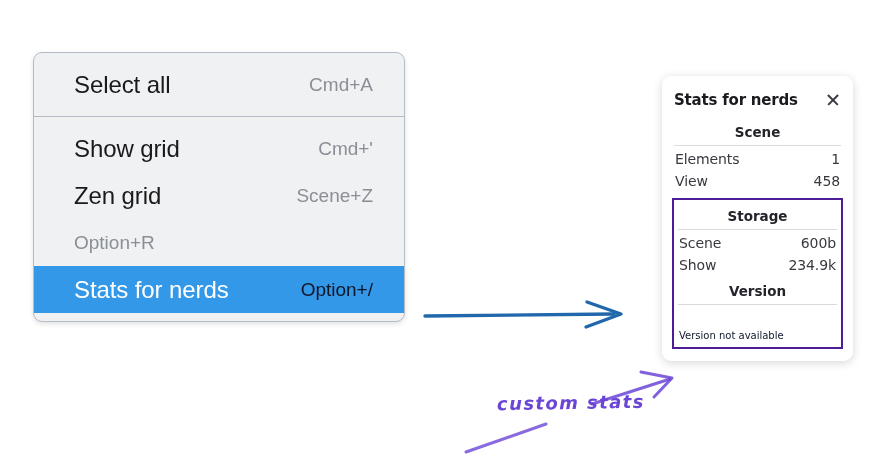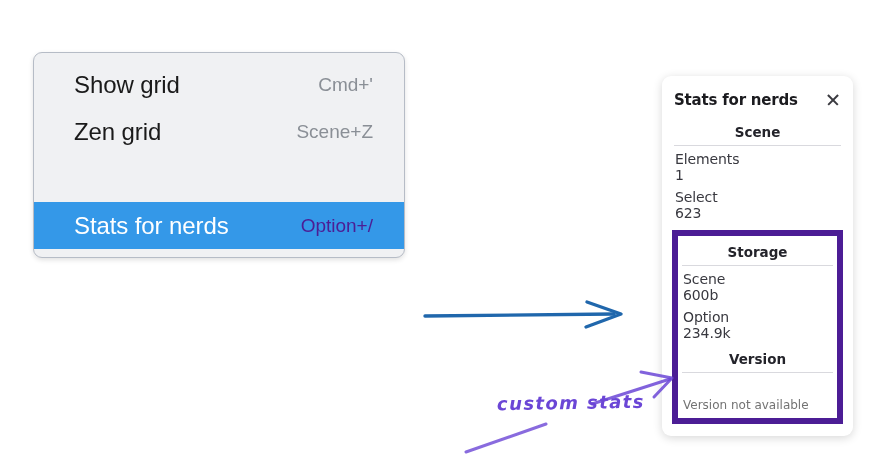--- a/index.html
+++ b/index.html
@@ -26,21 +26,20 @@
     border-radius: 9px;
     box-shadow: 0 2px 5px rgba(0,0,0,0.12);
     overflow: hidden;
     box-sizing: border-box;
   }
   .menu-section {
     padding: 8px 0;
   }
   .menu-section + .menu-section {
     border-top: 1px solid #b6bcc6;
-    font-style: italic;
   }
   .menu-item {
     display: flex;
     align-items: center;
     justify-content: space-between;
     height: 47px;
     padding: 0 31px 0 40px;
     box-sizing: border-box;
     cursor: default;
   }
@@ -55,21 +54,21 @@
     color: #8a8f96;
     white-space: nowrap;
   }
   .menu-item.selected {
     background: #3498e8;
   }
   .menu-item.selected .label {
     color: #ffffff;
   }
   .menu-item.selected .shortcut {
-    color: #4c1d95;
+    color: #0f172a;
   }
 
   
   #stats-panel {
     position: absolute;
     left: 662px;
     top: 76px;
     width: 191px;
     background: #ffffff;
     border-radius: 9px;
@@ -122,34 +121,33 @@
     background: #d9d9de;
     margin: 0 2px 2px 2px;
   }
   .stat-row {
     display: flex;
     justify-content: space-between;
     align-items: baseline;
     padding: 3px 3px;
     font-size: 14px;
     color: #38383f;
-    flex-direction: column;
   }
   .stat-row .k { letter-spacing: -0.1px; }
   .stat-row .v { letter-spacing: -0.1px; }
 
   .highlight-box {
-    border: 6px solid #4c1d95;
+    border: 2px solid #4c1d95;
     margin: 6px 0 0 0;
     padding: 1px 2px 4px 2px;
     box-sizing: border-box;
   }
   .version-line {
-    font-size: 12px;
-    color: #737373;
+    font-size: 10px;
+    color: #0f172a;
     padding: 4px 3px 2px 3px;
     margin-top: 21px;
   }
 
   
   #annotations {
     position: absolute;
     left: 0;
     top: 0;
     width: 873px;
@@ -168,31 +166,38 @@
     color: #6b46d6;
     white-space: nowrap;
     transform: rotate(-1deg);
   }
 </style>
 </head>
 <body>
 
 <div id="context-menu">
 
+  <div class="menu-section">
+    <div class="menu-item">
+      <span class="label">Select all</span>
+      <span class="shortcut">Cmd+A</span>
+    </div>
+  </div>
 
   <div class="menu-section">
     <div class="menu-item">
       <span class="label">Show grid</span>
       <span class="shortcut">Cmd+'</span>
     </div>
     <div class="menu-item">
       <span class="label">Zen grid</span>
       <span class="shortcut">Scene+Z</span>
     </div>
     <div class="menu-item">
+      <span class="shortcut">Option+R</span>
     </div>
     <div class="menu-item selected">
       <span class="label">Stats for nerds</span>
       <span class="shortcut">Option+/</span>
     </div>
   </div>
 
 </div>
 
 <div id="stats-panel">
@@ -203,35 +208,35 @@
   </div>
 
   <div class="section-title">Scene</div>
   <div class="rule"></div>
 
   <div class="stat-row">
     <span class="k">Elements</span>
     <span class="v">1</span>
   </div>
   <div class="stat-row">
-    <span class="k">Select</span>
-    <span class="v">623</span>
+    <span class="k">View</span>
+    <span class="v">458</span>
   </div>
 
   <div class="highlight-box">
 
     <div class="section-title">Storage</div>
     <div class="rule"></div>
 
     <div class="stat-row">
       <span class="k">Scene</span>
       <span class="v">600b</span>
     </div>
     <div class="stat-row">
-      <span class="k">Option</span>
+      <span class="k">Show</span>
       <span class="v">234.9k</span>
     </div>
 
     <div class="section-title">Version</div>
     <div class="rule"></div>
 
     <div class="version-line">Version not available</div>
 
   </div>
 

